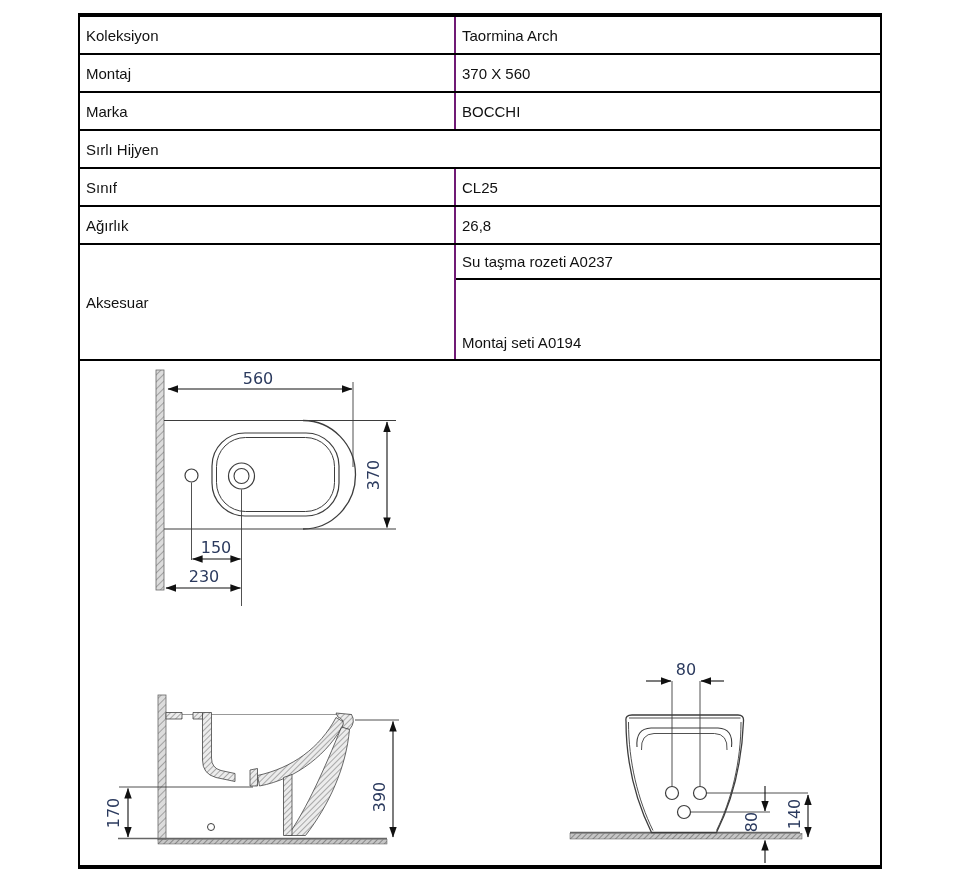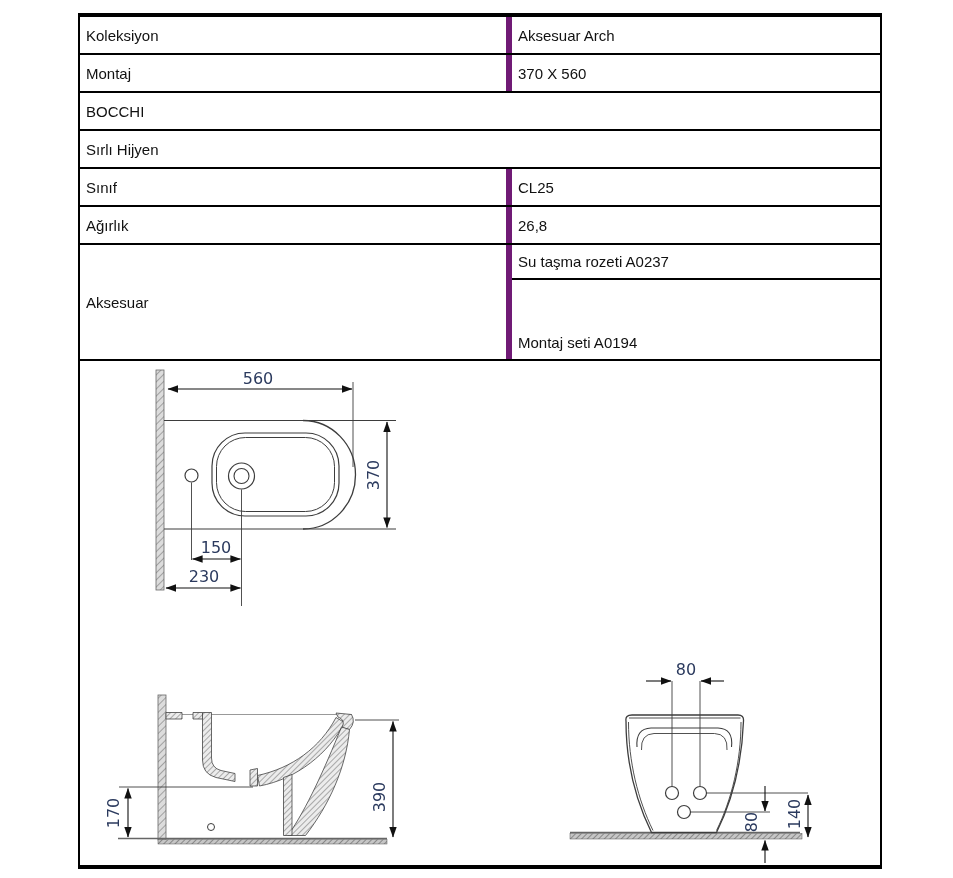--- a/index.html
+++ b/index.html
@@ -6,21 +6,21 @@
   .page{position:relative;width:953px;height:878px;background:#fff;overflow:hidden;
         font-family:"Liberation Sans",sans-serif;color:#111;}
   .frame{position:absolute;left:78px;top:13px;width:804px;height:856px;
          border:2px solid #000;border-top-width:4px;border-bottom-width:4px;
          box-sizing:border-box;background:transparent;}
   .spec-table{width:100%;height:344px;border-bottom:2px solid #000;box-sizing:border-box;
               display:flex;flex-direction:column;background:#fff;}
   .row{display:flex;height:38px;border-bottom:2px solid #000;box-sizing:border-box;}
   .row.tall{height:78px;border-bottom:none;flex:1;}
   .cell{display:flex;align-items:center;padding-left:6px;font-size:15px;box-sizing:border-box;}
-  .cell.label{width:432px;border-right:6px solid #701a75;flex:none;}
+  .cell.label{width:376px;border-right:2px solid #701a75;flex:none;}
   .cell.value{flex:1;}
   .acc-values{flex:1;display:flex;flex-direction:column;gap:46px;}
   .acc-values .cell{flex:1;}
   .acc-values .cell:first-child{border-bottom:2px solid #000;}
   svg.overlay{position:absolute;left:0;top:0;width:953px;height:878px;pointer-events:none;}
   .dimtxt{font-family:"DejaVu Sans",sans-serif;font-size:16px;fill:#2b3a5e;}
 </style>
 </head>
 <body>
 
@@ -130,27 +130,28 @@
       <line x1="808" y1="795" x2="808" y2="837" stroke="#111" stroke-width="1.1" marker-start="url(#arr)" marker-end="url(#arr)"></line>
       <text class="dimtxt" transform="rotate(-90 795 814)" x="795" y="819" text-anchor="middle" stroke="none">140</text>
     </g>
   </svg>
 
   <div class="frame">
     <div class="spec-table">
 
       <div class="row">
         <div class="cell label">Koleksiyon</div>
-        <div class="cell value">Aksesuar Arch</div>
+        <div class="cell value">Taormina Arch</div>
       </div>
       <div class="row">
         <div class="cell label">Montaj</div>
         <div class="cell value">370 X 560</div>
       </div>
       <div class="row">
+        <div class="cell label">Marka</div>
         <div class="cell value">BOCCHI</div>
       </div>
       <div class="row">
         <div class="cell value">Sırlı Hijyen</div>
       </div>
       <div class="row">
         <div class="cell label">Sınıf</div>
         <div class="cell value">CL25</div>
       </div>
       <div class="row">

